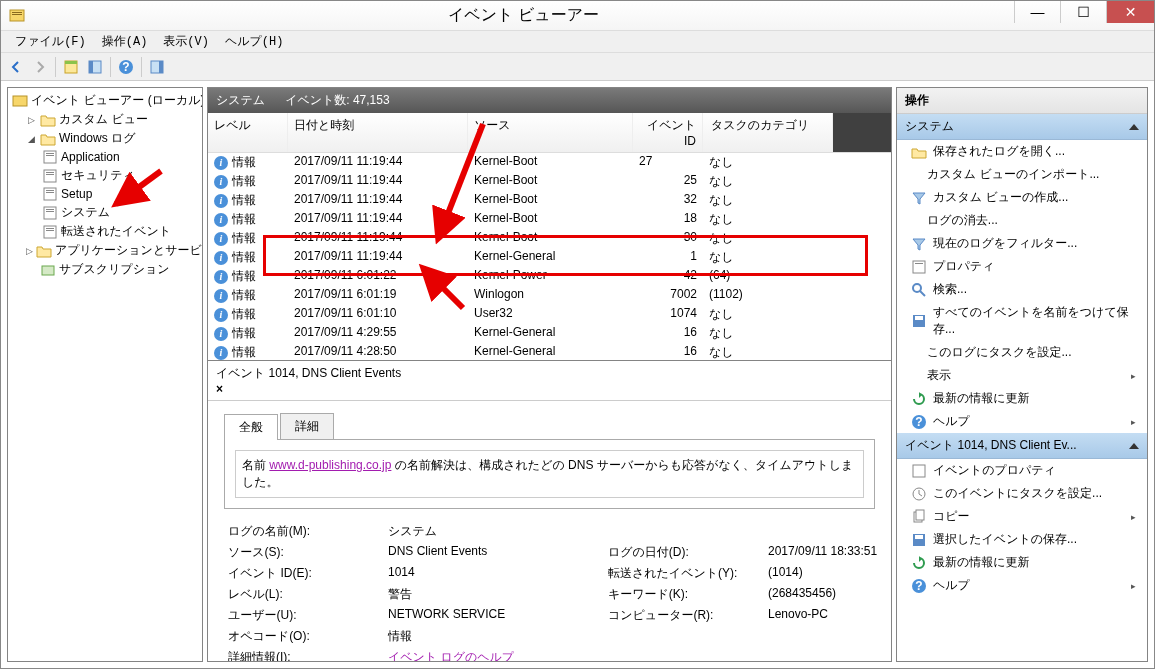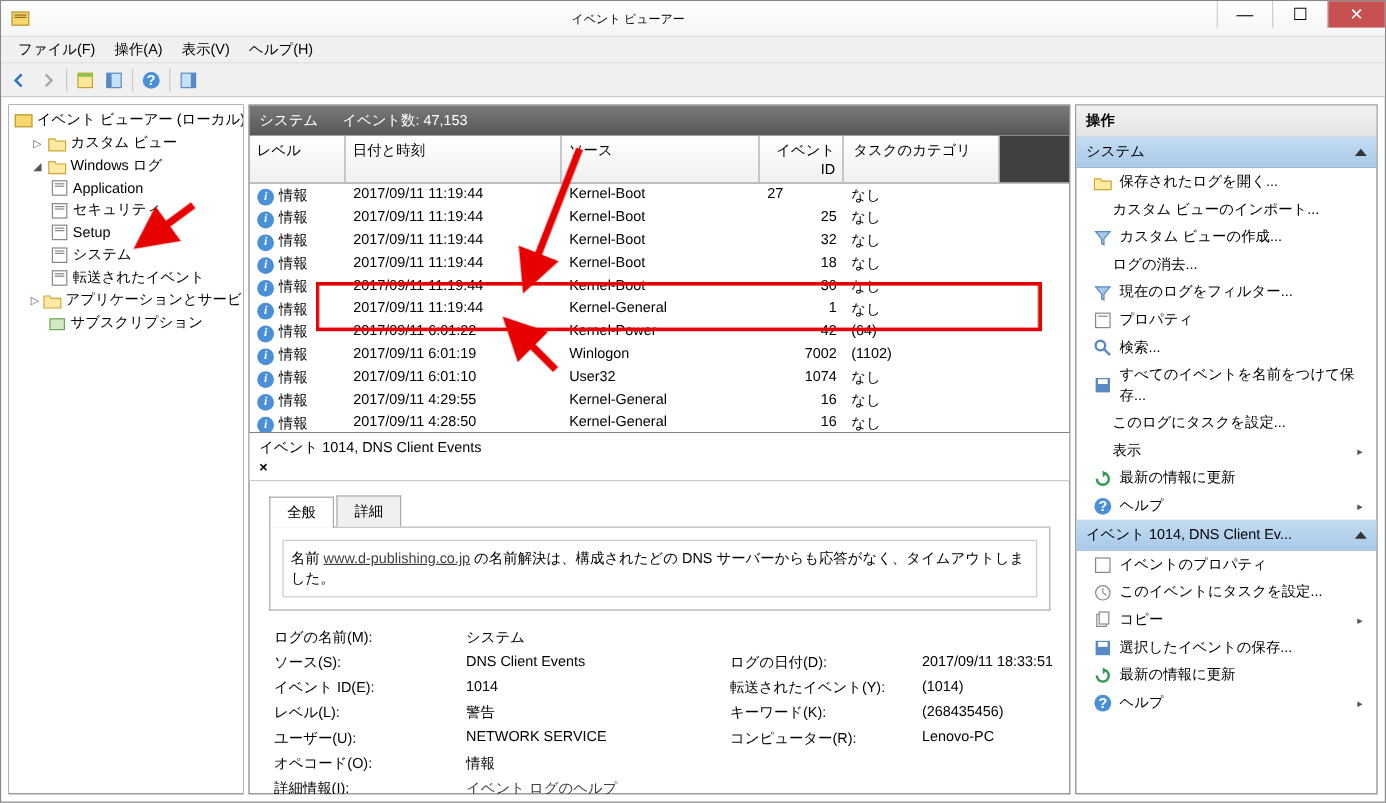--- a/index.html
+++ b/index.html
@@ -1,25 +1,25 @@
 <!DOCTYPE html>
 <html><head>
 <meta charset="utf-8">
 <style>
 * { margin: 0; padding: 0; box-sizing: border-box; font-family: "Meiryo UI", "Segoe UI", sans-serif; font-size: 12px; }
 body { background: #fff; }
 .window { width: 1155px; height: 669px; border: 1px solid #888; display: flex; flex-direction: column; background: #fff; position: relative; }
 .titlebar { height: 30px; background: linear-gradient(#fff, #f5f5f5); display: flex; align-items: center; border-bottom: 1px solid #ddd; }
 .titlebar-icon { width: 16px; height: 16px; margin: 0 8px; display: flex; align-items: center; justify-content: center; }
-.titlebar-title { flex: 1; text-align: center; font-size: 10px; }
+.titlebar-title { flex: 1; text-align: center; font-size: 16px; }
 .win-btns { display: flex; height: 100%; }
 .win-btn { width: 46px; height: 22px; display: flex; align-items: center; justify-content: center; font-family: Arial; font-size: 14px; border-left: 1px solid #ccc; cursor: default; }
 .win-btn.close { background: #c75050; color: #fff; width: 48px; }
 .menubar { height: 22px; display: flex; align-items: center; padding: 0 6px; background: #f0f0f0; border-bottom: 1px solid #ddd; }
-.menu-item { padding: 2px 8px; cursor: default; }
+.menu-item { padding: 2px 8px; cursor: default; font-family: Liberation Mono, monospace; }
 .toolbar { height: 28px; display: flex; align-items: center; padding: 2px 4px; background: #f0f0f0; border-bottom: 1px solid #ccc; gap: 2px; }
 .tool-sep { width: 1px; height: 20px; background: #ccc; margin: 0 2px; }
 .tool-btn { width: 22px; height: 22px; display: flex; align-items: center; justify-content: center; border: 1px solid transparent; cursor: default; }
 .body-area { flex: 1; display: flex; padding: 6px; gap: 4px; min-height: 0; }
 .tree-pane { width: 196px; border: 1px solid #848484; background: #fff; padding: 3px 2px; overflow: auto; }
 .tree-node { display: flex; align-items: center; padding: 1px 2px; white-space: nowrap; gap: 3px; cursor: default; }
 .tree-indent-1 { padding-left: 16px; }
 .tree-indent-2 { padding-left: 32px; }
 .expander { width: 11px; height: 11px; display: inline-flex; align-items: center; justify-content: center; font-size: 9px; color: #555; }
 .center-pane { flex: 1; display: flex; flex-direction: column; border: 1px solid #848484; min-width: 0; }
@@ -39,21 +39,21 @@
 .highlight { position: absolute; border: 3px solid #e60000; pointer-events: none; z-index: 5; }
 .detail-pane { border-top: 1px solid #848484; display: flex; flex-direction: column; flex: 1; min-height: 0; }
 .detail-title { padding: 4px 8px; background: #fff; display: flex; justify-content: space-between; border-bottom: 1px solid #ccc; flex-direction: column; }
 .detail-close { font-family: Arial; font-weight: bold; cursor: default; }
 .detail-body { padding: 12px 16px; flex: 1; overflow: auto; }
 .tabs { display: flex; border-bottom: 1px solid #aaa; }
 .tab { padding: 4px 14px; border: 1px solid #aaa; border-bottom: none; background: #fff; margin-right: 2px; position: relative; top: 1px; cursor: default; }
 .tab.inactive { background: #f0f0f0; top: 0; }
 .detail-msg { border: 1px solid #aaa; border-top: none; background: #fff; padding: 10px; margin-bottom: 10px; }
 .detail-msg-inner { border: 1px solid #ccc; padding: 6px; }
-.link { color: #404040; text-decoration: underline; cursor: pointer; }
+.link { color: #a21caf; text-decoration: underline; cursor: pointer; }
 .props { display: grid; grid-template-columns: 160px 220px 160px 200px; row-gap: 4px; padding: 4px; }
 .actions-pane { width: 252px; border: 1px solid #848484; background: #fff; display: flex; flex-direction: column; }
 .actions-header { background: linear-gradient(#f2f2f2, #e4e4e4); padding: 4px 8px; font-weight: bold; border-bottom: 1px solid #ccc; }
 .actions-section-header { background: linear-gradient(#c4ddf3, #a8c9e8); padding: 4px 8px; border-bottom: 1px solid #9ab8d6; display: flex; justify-content: space-between; align-items: center; cursor: default; }
 .collapse-arrow { width: 0; height: 0; border-left: 5px solid transparent; border-right: 5px solid transparent; border-bottom: 6px solid #333; }
 .action-item { display: flex; align-items: center; gap: 6px; padding: 3px 8px 3px 14px; cursor: default; }
 .action-sub { padding-left: 30px; }
 .action-expander { width: 8px; font-size: 9px; color: #555; }
 .ico { width: 16px; height: 16px; display: inline-flex; align-items: center; justify-content: center; flex-shrink: 0; }
 .arrow-svg { position: absolute; pointer-events: none; z-index: 10; }

